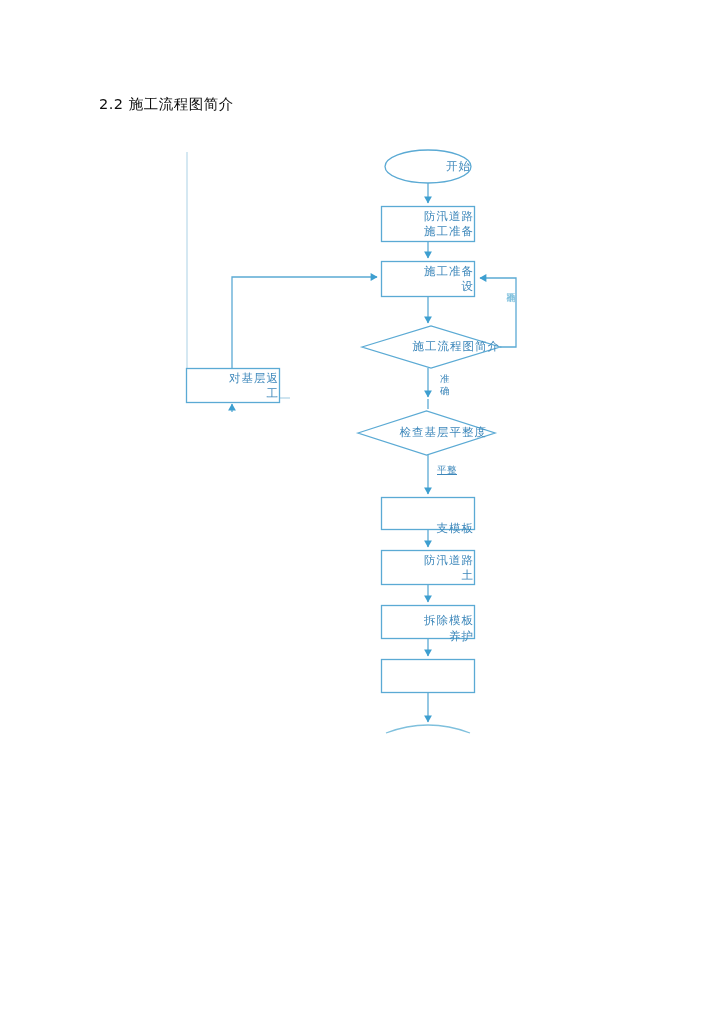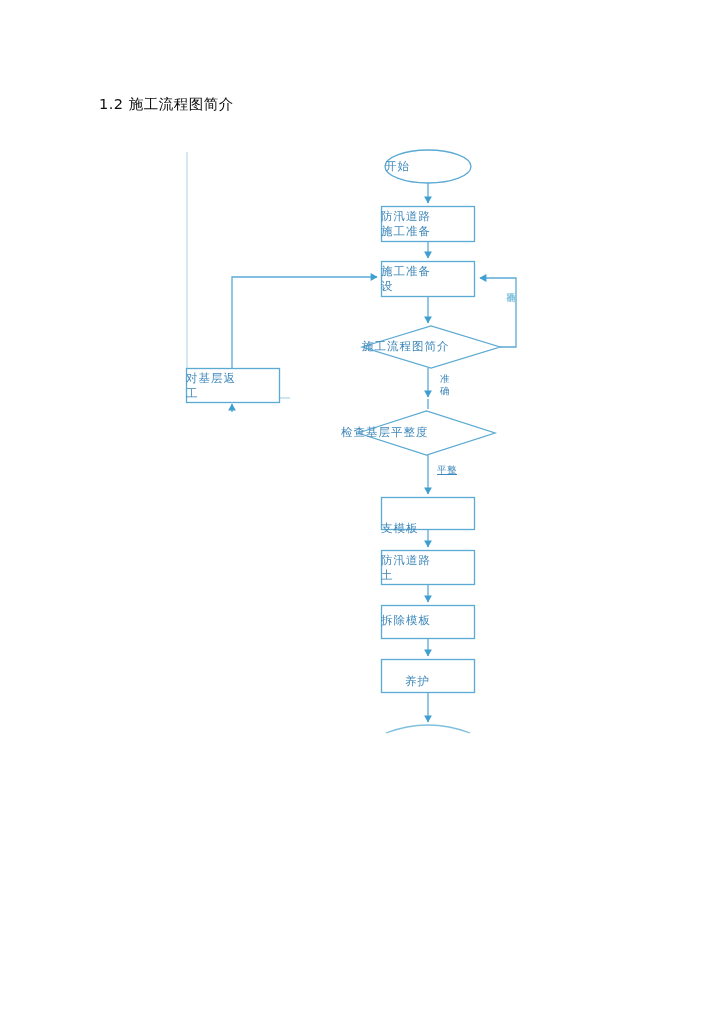--- a/index.html
+++ b/index.html
@@ -36,21 +36,21 @@
     left: 0;
     top: 0;
     width: 724px;
     height: 1024px;
   }
   .node-label {
     position: absolute;
     color: #3d87ba;
     font-size: 11.5px;
     line-height: 15px;
-    text-align: left;
+    text-align: right;
     letter-spacing: 1px;
     white-space: pre-line;
     pointer-events: none;
     font-family: "DejaVu Sans", "Liberation Sans", sans-serif;
   }
   .edge-label {
     position: absolute;
     color: #3d87ba;
     font-size: 9.5px;
     line-height: 12px;
@@ -66,21 +66,21 @@
     color: #7fc0dd;
     font-size: 9px;
     line-height: 10px;
   }
 </style>
 </head>
 <body>
 
 <div id="page">
 
-  <div class="doc-title">1.2  施工流程图简介</div>
+  <div class="doc-title">2.2  施工流程图简介</div>
 
   <svg id="flow-svg" viewBox="0 0 724 1024" xmlns="http://www.w3.org/2000/svg">
     <defs>
       <marker id="arrow-down" markerWidth="9" markerHeight="9" refX="4.5" refY="7.6" orient="0" markerUnits="userSpaceOnUse">
         <path d="M0.6,1.2 L8.4,1.2 L4.5,8.2 Z" fill="#3e9fd0"></path>
       </marker>
       <marker id="arrow-up" markerWidth="9" markerHeight="9" refX="4.5" refY="1.4" orient="0" markerUnits="userSpaceOnUse">
         <path d="M0.6,7.8 L8.4,7.8 L4.5,0.8 Z" fill="#3e9fd0"></path>
       </marker>
       <marker id="arrow-left" markerWidth="9" markerHeight="9" refX="1.4" refY="4.5" orient="0" markerUnits="userSpaceOnUse">
@@ -152,30 +152,30 @@
 施工准备</div>
 
   <div class="node-label" style="left:381px; top:264px; width:93px;">施工准备
 设</div>
 
   <div class="node-label" style="left:362px; top:339px; width:138px;">施工流程图简介</div>
 
   <div class="node-label" style="left:186px; top:371px; width:93px;">对基层返
 工</div>
 
-  <div class="node-label" style="left:341px; top:425px; width:137px;">检查基层平整度</div>
+  <div class="node-label" style="left:350px; top:425px; width:137px;">检查基层平整度</div>
 
   <div class="node-label" style="left:381px; top:505px; width:93px;margin-top:16px;">支模板</div>
 
   <div class="node-label" style="left:381px; top:553px; width:93px;">防汛道路
 土</div>
 
   <div class="node-label" style="left:381px; top:613px; width:93px;">拆除模板</div>
 
-  <div class="node-label" style="left:381px; top:674px; width:93px;margin-left:24px;">养护</div>
+  <div class="node-label" style="left:381px; top:629px; width:93px;">养护</div>
 
   <div class="edge-label vertical" style="left:506px; top:286px;">不准确</div>
 
   <div class="edge-label" style="left:436px; top:373px; width:18px;">准
 确</div>
 
   <div class="edge-label" style="left:432px; top:464px; width:30px;text-decoration:underline;">平整</div>
 
 </div>
 

